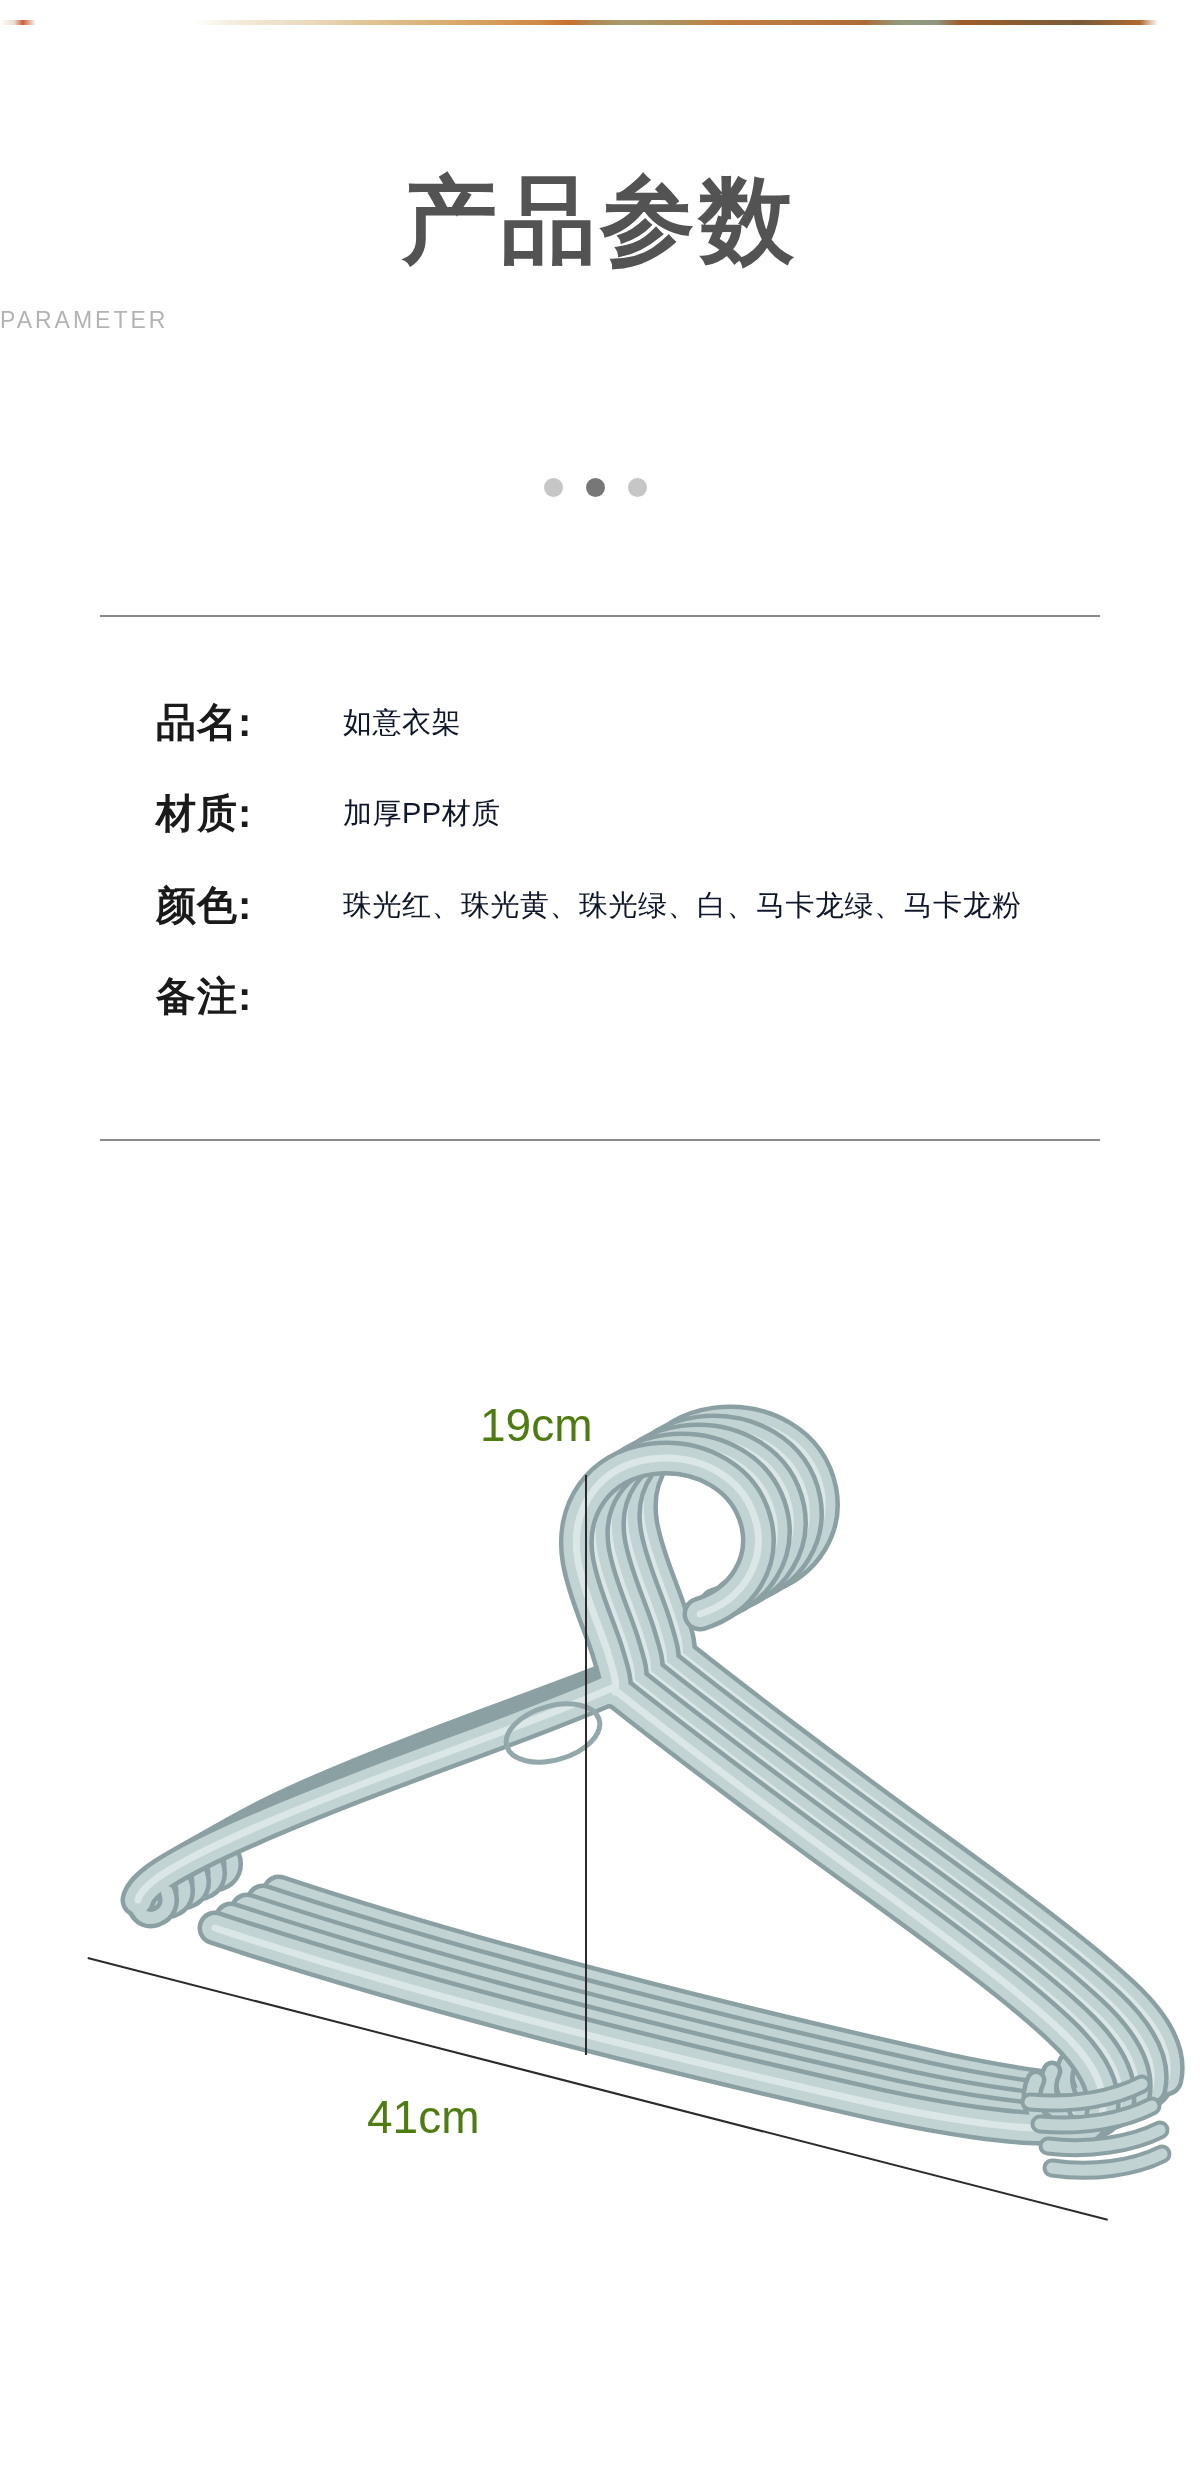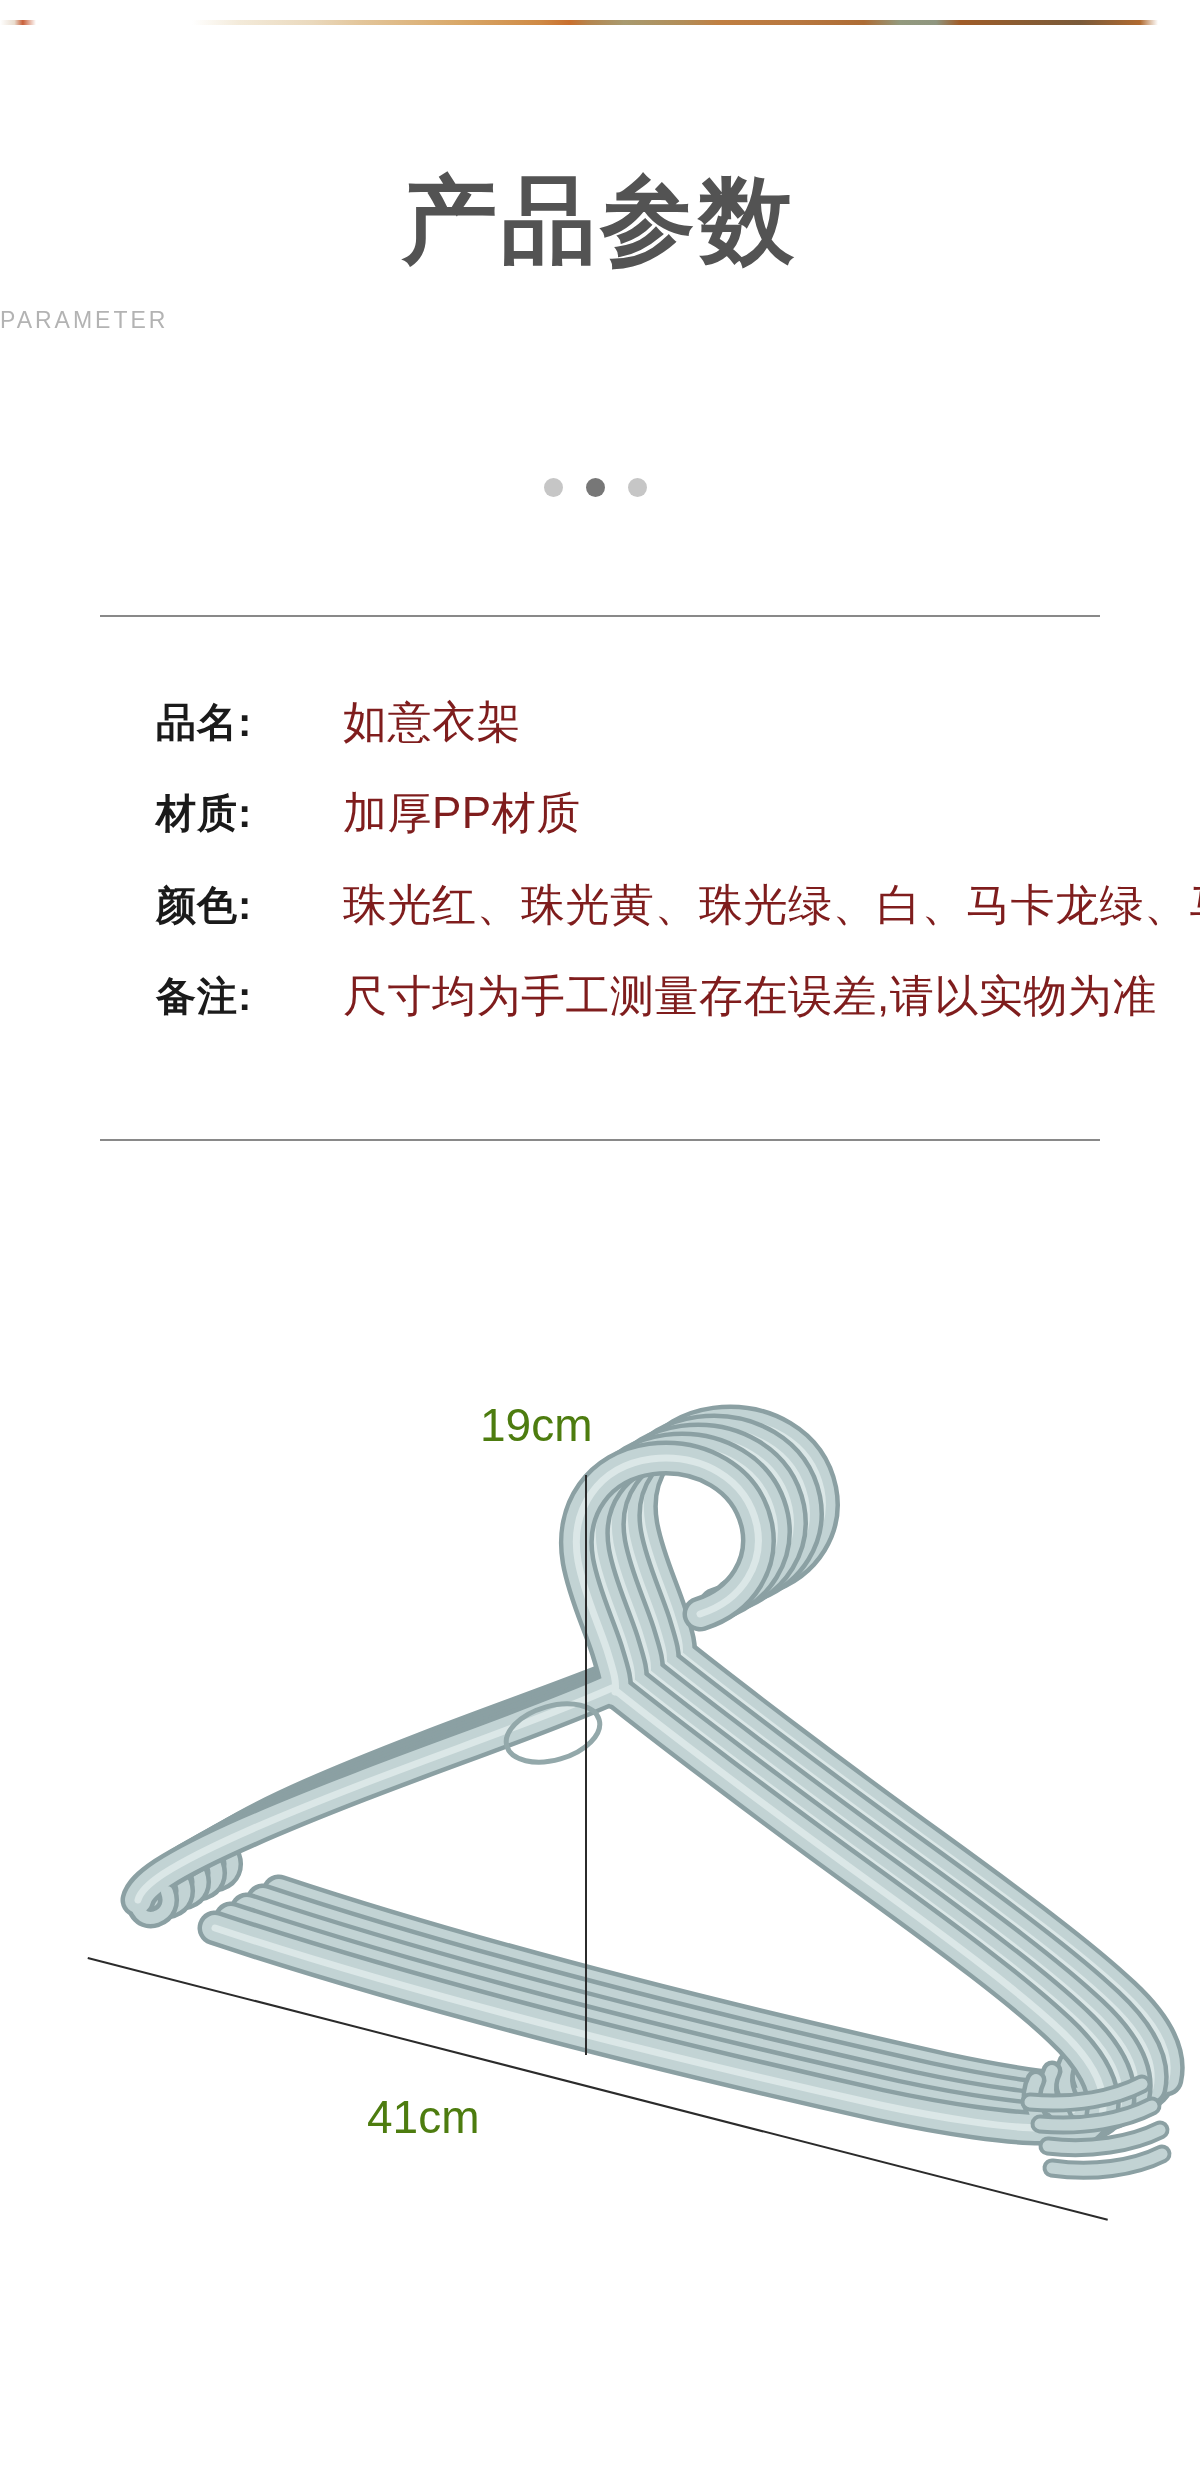--- a/index.html
+++ b/index.html
@@ -44,21 +44,21 @@
     position:absolute;left:100px;width:1000px;height:2px;background:#898989;
   }
   .divider-1{top:595px;}
   .divider-2{top:1119px;}
   .spec-row{position:absolute;left:16px;width:1200px;height:48px;line-height:48px;text-align:right;}
   .spec-label{
     position:absolute;left:140px;font-size:40px;font-weight:bold;color:#1a1a1a;
     letter-spacing:1px;
   }
   .spec-value{
-    position:absolute;left:327px;font-size:44px;color:#7f1d1d;letter-spacing:0.5px;
+    position:absolute;left:327px;font-size:29px;color:#0f172a;letter-spacing:0.5px;
     white-space:nowrap;
   }
   .row-1{top:678px;} .row-2{top:769px;} .row-3{top:861px;} .row-4{top:952px;}
 
   
   .hanger{position:absolute;left:0;top:1380px;z-index:1;}
   .hanger use, .hanger path{fill:none;stroke-linecap:round;stroke-linejoin:round;}
   .oln{stroke:#8ba0a3;stroke-width:35;}
   .tol{stroke:#8ba0a3;stroke-width:21;}
   .bdy{stroke:#c2d3d4;stroke-width:26;}
@@ -110,21 +110,20 @@
     <div class="spec-row row-2">
       <span class="spec-label">材质:</span>
       <span class="spec-value">加厚PP材质</span>
     </div>
     <div class="spec-row row-3">
       <span class="spec-label">颜色:</span>
       <span class="spec-value">珠光红、珠光黄、珠光绿、白、马卡龙绿、马卡龙粉</span>
     </div>
     <div class="spec-row row-4">
       <span class="spec-label">备注:</span>
-      <span class="spec-value">尺寸均为手工测量存在误差,请以实物为准</span>
     </div>
   </div>
 
   <div class="divider divider-2"></div>
 
   <svg class="hanger" viewBox="0 1380 1200 1000" width="1200" height="1000" aria-hidden="true">
     <defs>
       <path id="p-hook" d="M 700,1594 C 744,1580 764,1542 757,1506 C 747,1458 700,1433 651,1439 C 599,1446 569,1489 578,1541 C 584,1574 598,1602 607,1630 C 613,1650 617,1661 615,1672"></path>
       <path id="p-larm" d="M 612,1668 C 540,1700 450,1730 360,1765 C 280,1796 205,1827 163,1854 C 148,1864 140,1872 138,1880"></path>
       <path id="p-ltip" d="M 138,1878 C 134,1891 144,1901 156,1897 C 167,1893 171,1883 167,1872"></path>

